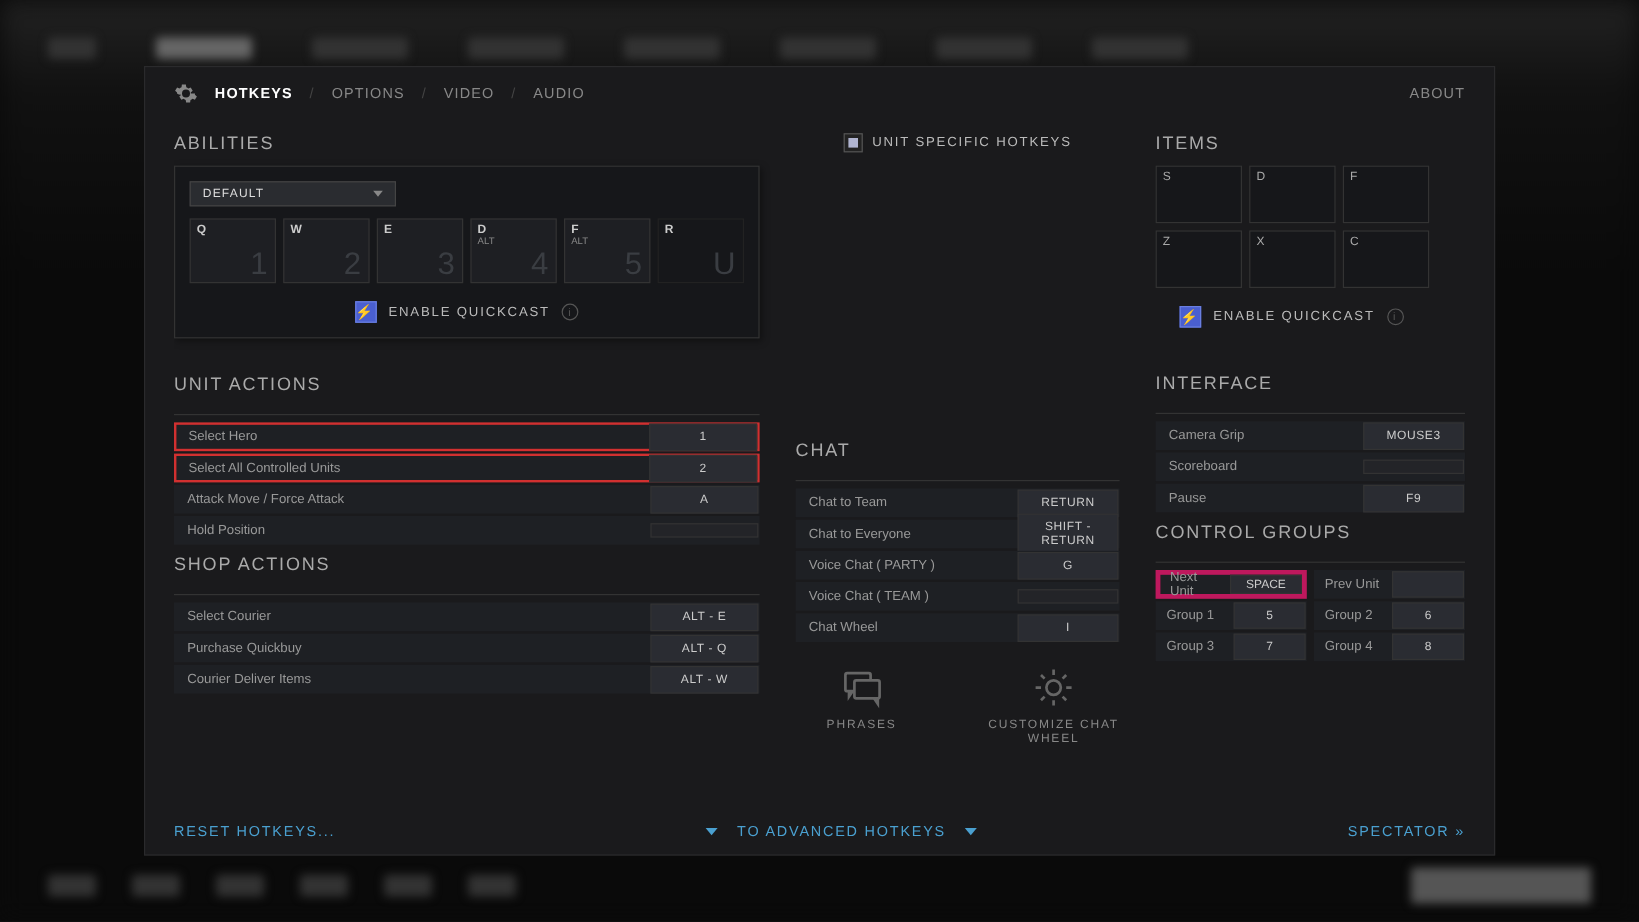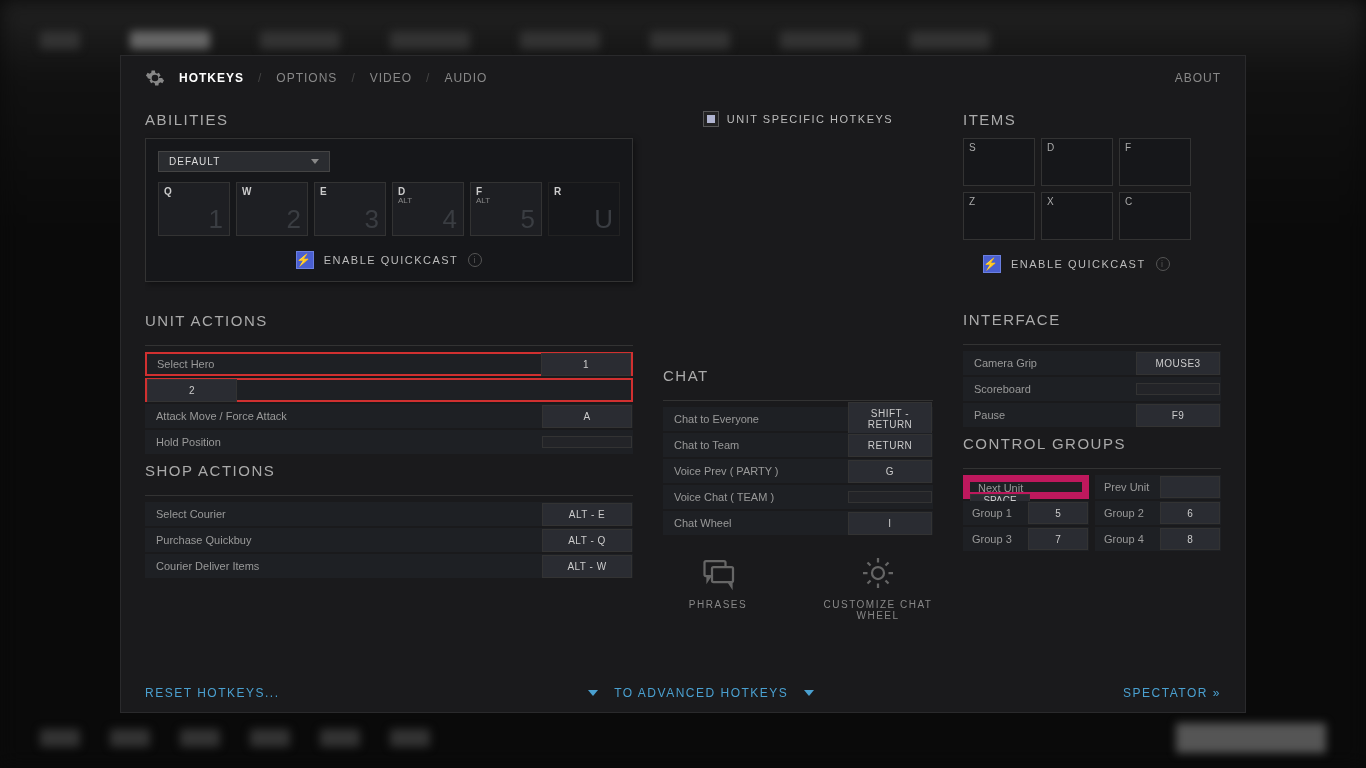--- a/index.html
+++ b/index.html
@@ -250,21 +250,21 @@
   display: grid;
   grid-template-columns: 1fr 1fr;
   gap: 2px 6px;
 }
 .ctrl-item {
   display: flex;
   background: #1e2024;
   height: 24px;
   border: 1px solid transparent;
 }
-.ctrl-item.highlight { border: 7px solid #be185d; flex-direction: column; }
+.ctrl-item.highlight { border: 4px solid #be185d; }
 .ctrl-item .clabel {
   flex: 1;
   padding: 0 8px;
   font-size: 11px;
   color: #999;
   display: flex;
   align-items: center;
 }
 .ctrl-item .ckey {
   width: 60px;
@@ -415,20 +415,21 @@
       </div>
 
       <div class="section-title" style="margin-top:30px">UNIT ACTIONS</div>
       <hr class="section-hr">
       <div class="bind-list">
         <div class="bind-row highlight">
             <span class="bind-label">Select Hero</span>
             <span class="bind-key">1</span>
           </div>
         <div class="bind-row highlight">
+            <span class="bind-label">Select All Controlled Units</span>
             <span class="bind-key">2</span>
           </div>
         <div class="bind-row">
             <span class="bind-label">Attack Move / Force Attack</span>
             <span class="bind-key">A</span>
           </div>
         <div class="bind-row">
             <span class="bind-label">Hold Position</span>
             <span class="bind-key empty"></span>
           </div>
@@ -456,29 +457,29 @@
       <div class="unit-specific">
         <span class="checkbox-sq checked"></span>
         <span>UNIT SPECIFIC HOTKEYS</span>
       </div>
       <div style="height:220px"></div>
 
       <div class="section-title">CHAT</div>
       <hr class="section-hr">
       <div class="bind-list">
         <div class="bind-row">
+            <span class="bind-label">Chat to Team</span>
+            <span class="bind-key wide">RETURN</span>
+          </div>
+        <div class="bind-row">
             <span class="bind-label">Chat to Everyone</span>
             <span class="bind-key wide">SHIFT - RETURN</span>
           </div>
         <div class="bind-row">
-            <span class="bind-label">Chat to Team</span>
-            <span class="bind-key wide">RETURN</span>
-          </div>
-        <div class="bind-row">
-            <span class="bind-label">Voice Prev ( PARTY )</span>
+            <span class="bind-label">Voice Chat ( PARTY )</span>
             <span class="bind-key wide">G</span>
           </div>
         <div class="bind-row">
             <span class="bind-label">Voice Chat ( TEAM )</span>
             <span class="bind-key wide empty"></span>
           </div>
         <div class="bind-row">
             <span class="bind-label">Chat Wheel</span>
             <span class="bind-key wide">I</span>
           </div>

